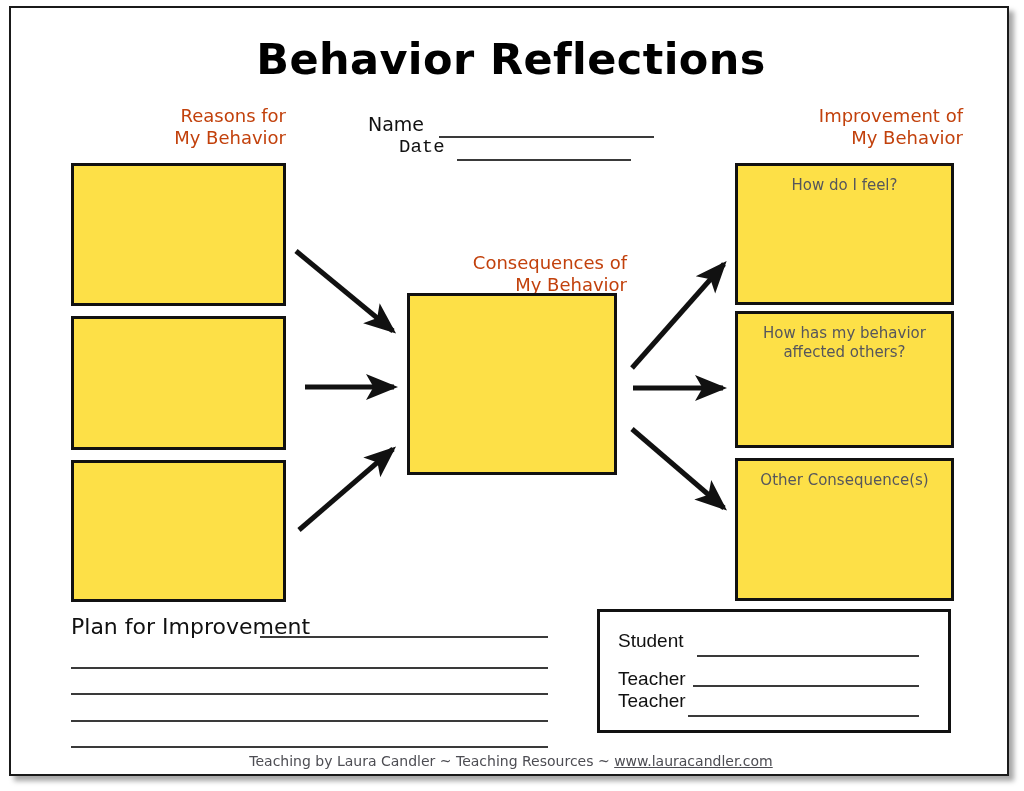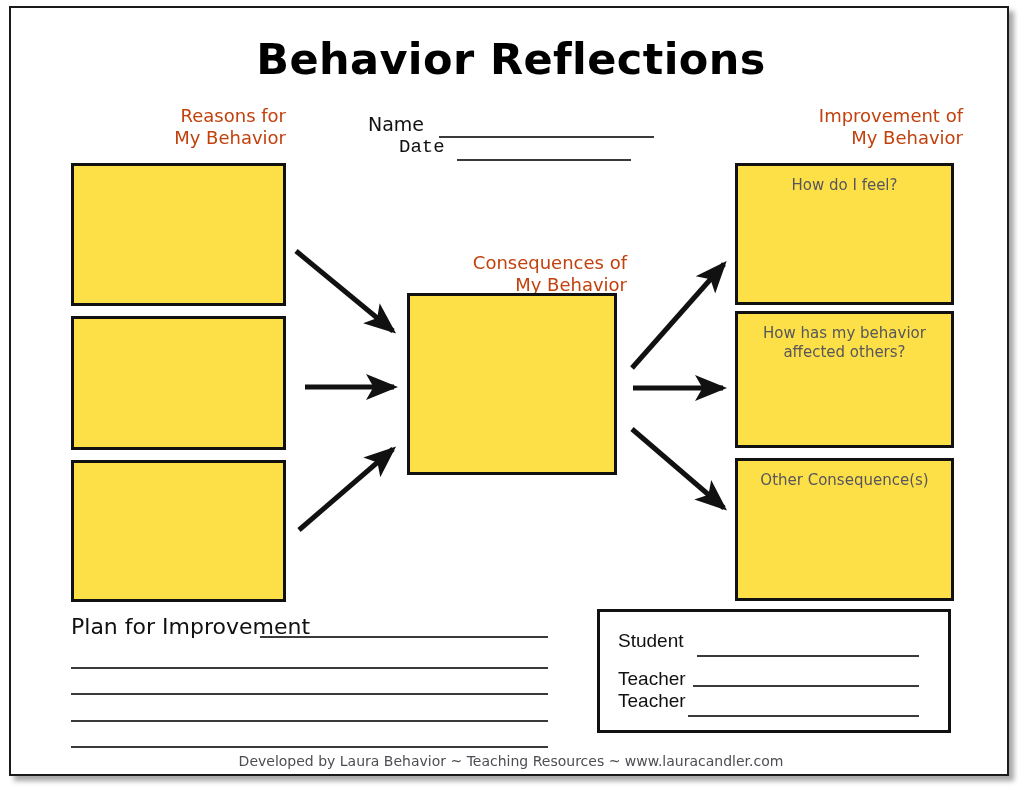--- a/index.html
+++ b/index.html
@@ -128,21 +128,21 @@
     position: absolute;
     left: 0;
     top: 745px;
     width: 1000px;
     text-align: center;
     font-family: "DejaVu Sans", sans-serif;
     font-size: 14px;
     color: #4d4d53;
     white-space: nowrap;
   }
-  #footer .url { }
+  #footer .url { text-decoration: underline; }
 
   
   .arrow-svg {
     position: absolute;
     overflow: visible;
   }
 </style>
 </head>
 <body>
 
@@ -228,17 +228,17 @@
       <div class="rule" style="left:97px; top:43px; width:222px;"></div>
 
       <div class="sig-label" style="left:18px; top:48px;margin-top:8px;">Teacher</div>
       <div class="rule" style="left:93px; top:73px; width:226px;"></div>
 
       <div class="sig-label" style="left:18px; top:78px;">Teacher</div>
       <div class="rule" style="left:88px; top:103px; width:231px;"></div>
     </div>
 
     <div id="footer">
-      <span>Developed by Laura Behavior ~ Teaching Resources ~ </span><span class="url">www.lauracandler.com</span>
+      <span>Teaching by Laura Candler ~ Teaching Resources ~ </span><span class="url">www.lauracandler.com</span>
     </div>
 
   </div>
 </div>
 
 </body></html>

